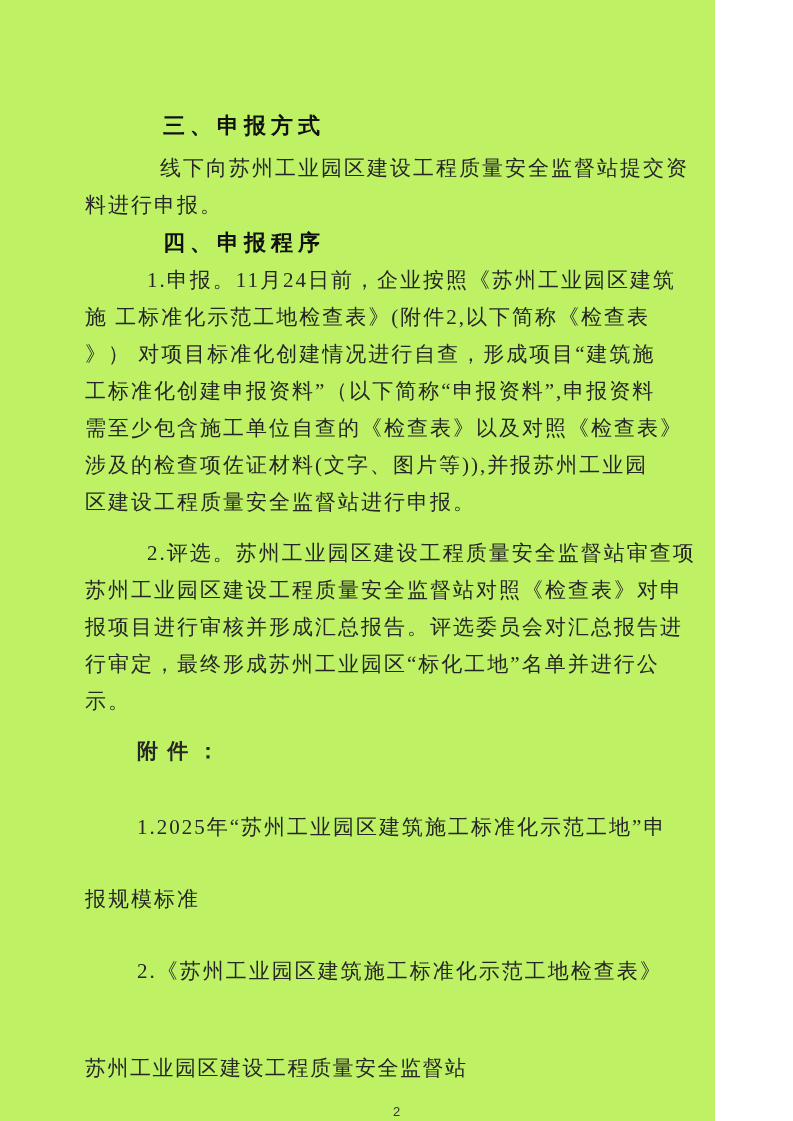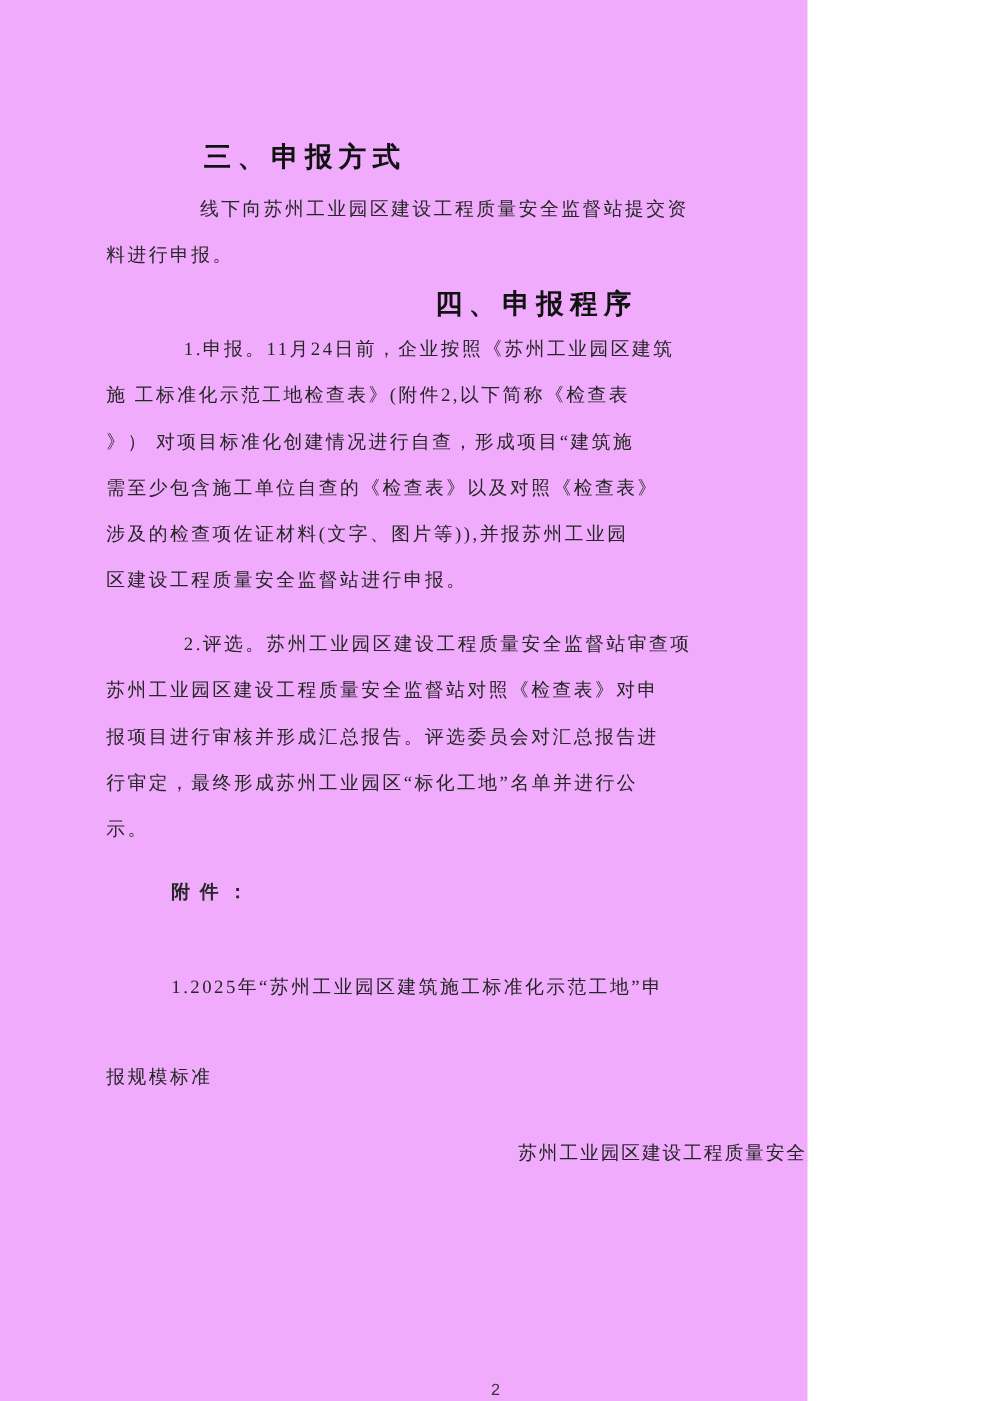--- a/index.html
+++ b/index.html
@@ -2,70 +2,69 @@
 <html><head>
 <meta charset="utf-8">
 <style>
   html, body {
     margin: 0;
     padding: 0;
     background: #ffffff;
   }
   .page {
     position: relative;
-    width: 646px;
+    width: 715px;
     height: 1121px;
-    background: #f0abfc;
+    background: #bef264;
     color: #1f1f1f;
     overflow: hidden;
     font-family: "Liberation Serif", "DejaVu Serif", serif;
   }
   .content {
     position: absolute;
     left: 85px;
     top: 0;
     width: 610px;
   }
   .line {
     height: 37px;
     line-height: 37px;
-    font-size: 15px;
+    font-size: 21px;
     letter-spacing: 2px;
     white-space: pre;
     color: #262626;
   }
   .heading {
     height: 37px;
     line-height: 37px;
     font-size: 22px;
     letter-spacing: 5px;
     font-weight: bold;
     color: #111111;
     font-family: "Liberation Sans", "DejaVu Sans", sans-serif;
     white-space: pre;
   }
   .h-first     { margin-top: 107px; margin-left: 78px; }
-  .h-second    { margin-top: 0;     margin-left: 78px; text-align: center; }
+  .h-second    { margin-top: 0;     margin-left: 78px; }
   .para-1      { margin-top: 6px; }
   .para-item1  { margin-top: 1px; }
   .para-item2  { margin-top: 14px; }
   .indent-p    { padding-left: 75px; }
   .indent-item { padding-left: 62px; }
   .indent-att  { padding-left: 52px; }
   .att-label   { margin-top: 13px; font-weight: bold; }
   .att-item-1  { margin-top: 8px; }
   .att-item-2  { margin-top: 14px; }
   .att-line {
     height: 30px;
     line-height: 30px;
     margin-top: 42px;
   }
   .signature-line {
-    margin-top: 28px;
-    text-align: right;
+    margin-top: 64px;
     letter-spacing: 1.5px;
   }
   .date-line {
     margin-top: 8px;
     width: 391px;
     margin-left: auto;
     margin-right: 0;
     text-align: center;
     letter-spacing: 1.5px;
   }
@@ -92,40 +91,44 @@
       <div class="line indent-p">线下向苏州工业园区建设工程质量安全监督站提交资</div>
       <div class="line">料进行申报。</div>
     </div>
 
     <div class="heading h-second">四、申报程序</div>
 
     <div class="para-item1">
       <div class="line indent-item">1.申报。11月24日前，企业按照《苏州工业园区建筑</div>
       <div class="line">施 工标准化示范工地检查表》(附件2,以下简称《检查表</div>
       <div class="line">》） 对项目标准化创建情况进行自查，形成项目“建筑施</div>
+      <div class="line">工标准化创建申报资料”（以下简称“申报资料”,申报资料</div>
       <div class="line">需至少包含施工单位自查的《检查表》以及对照《检查表》</div>
       <div class="line">涉及的检查项佐证材料(文字、图片等)),并报苏州工业园</div>
       <div class="line">区建设工程质量安全监督站进行申报。</div>
     </div>
 
     <div class="para-item2">
       <div class="line indent-item">2.评选。苏州工业园区建设工程质量安全监督站审查项</div>
       <div class="line">苏州工业园区建设工程质量安全监督站对照《检查表》对申</div>
       <div class="line">报项目进行审核并形成汇总报告。评选委员会对汇总报告进</div>
       <div class="line">行审定，最终形成苏州工业园区“标化工地”名单并进行公</div>
       <div class="line">示。</div>
     </div>
 
     <div class="line indent-att att-label">附 件 ：</div>
 
     <div class="att-item-1">
       <div class="line att-line indent-att">1.2025年“苏州工业园区建筑施工标准化示范工地”申</div>
       <div class="line att-line">报规模标准</div>
     </div>
 
+    <div class="att-item-2">
+      <div class="line att-line indent-att">2.《苏州工业园区建筑施工标准化示范工地检查表》</div>
+    </div>
 
     <div class="line signature-line">苏州工业园区建设工程质量安全监督站</div>
 
 
   </div>
 
   <div class="footer">2</div>
 </div>
 
 </body></html>

